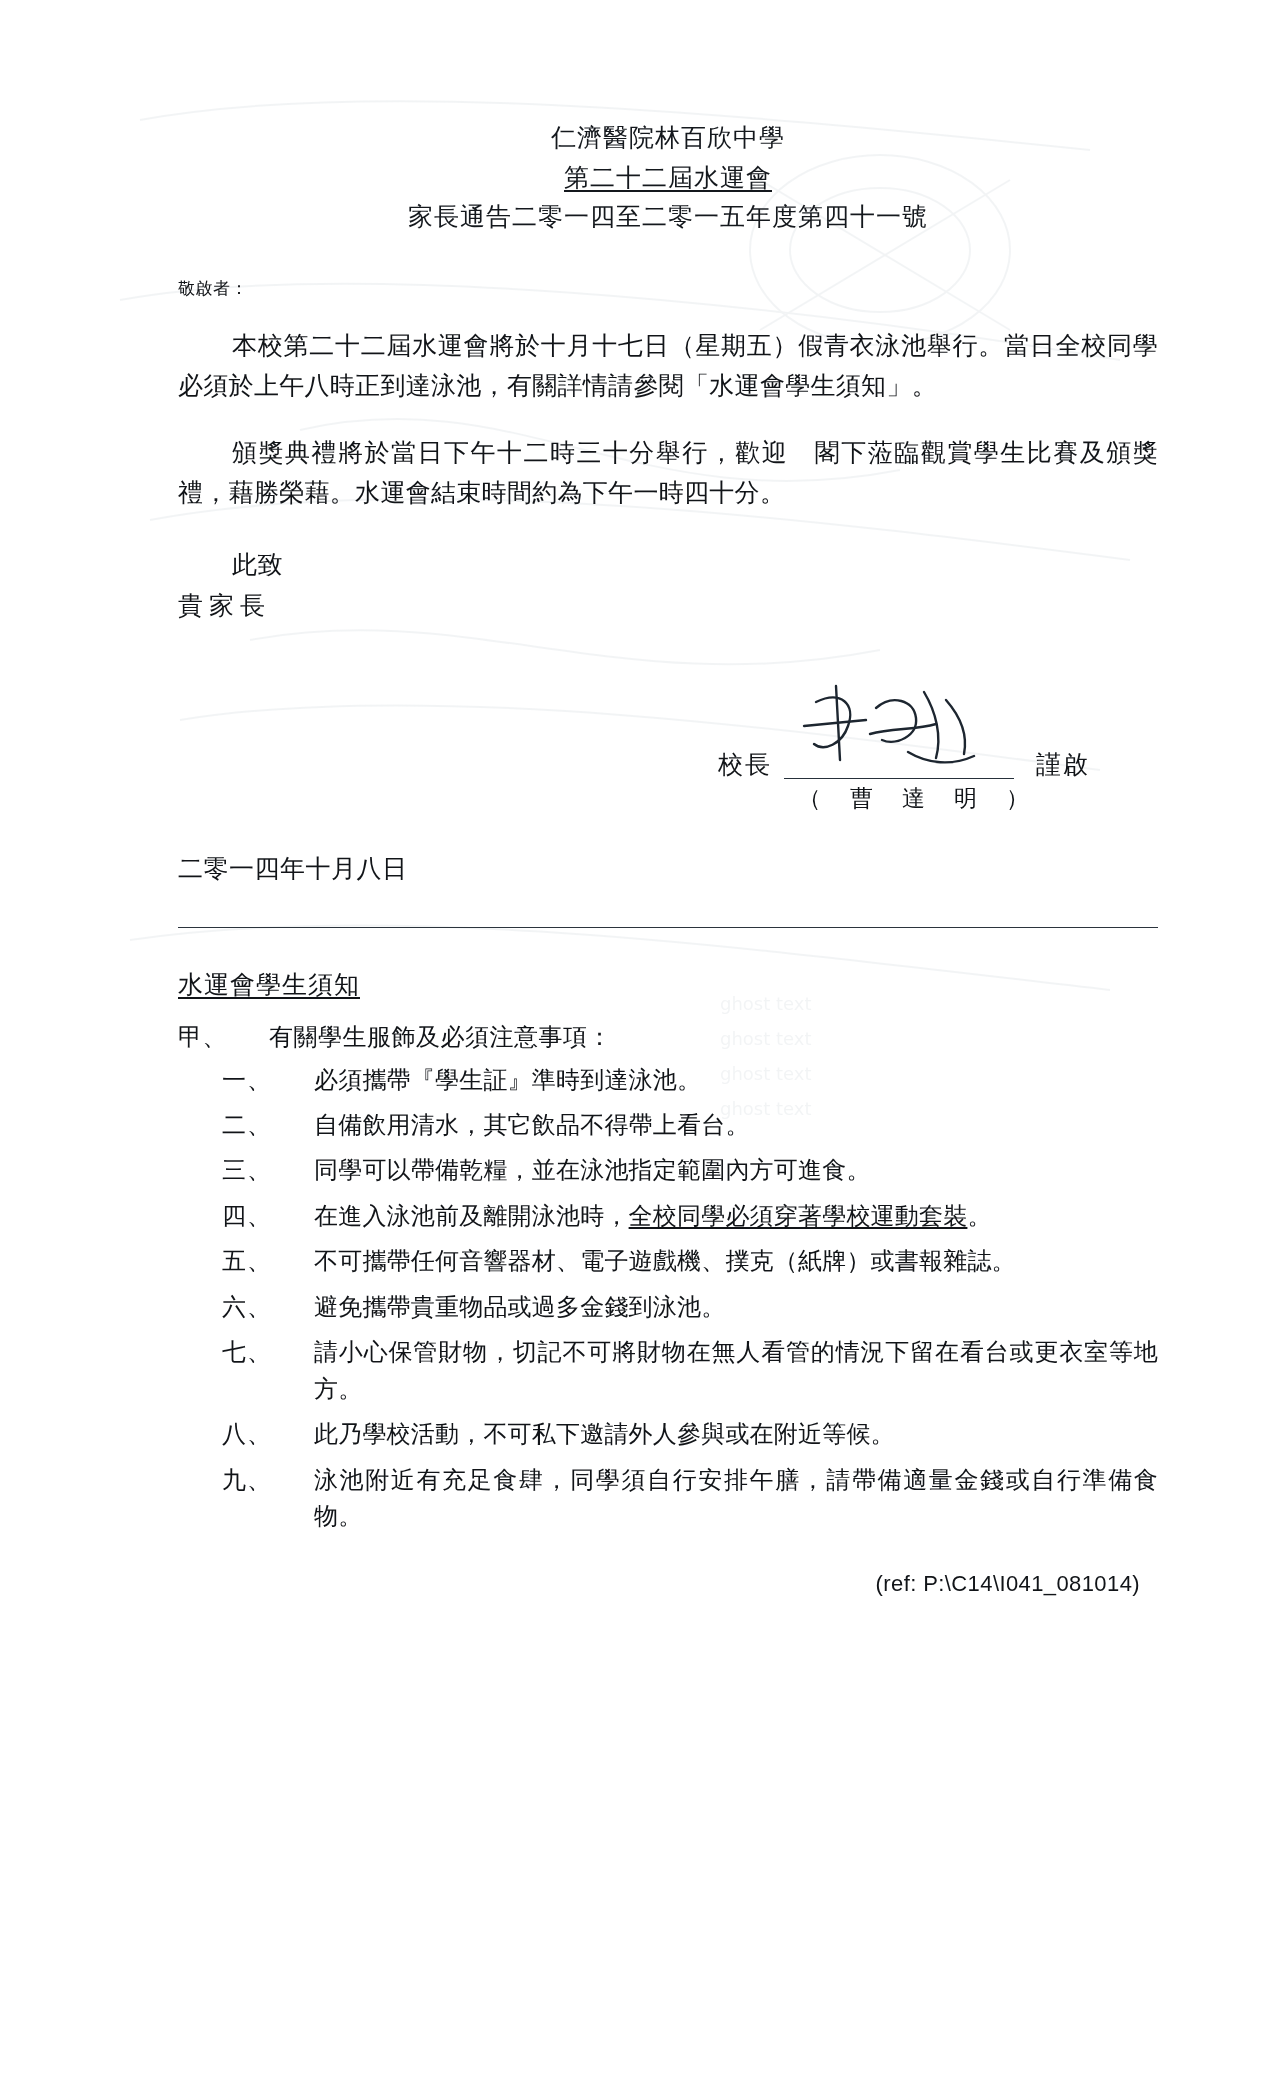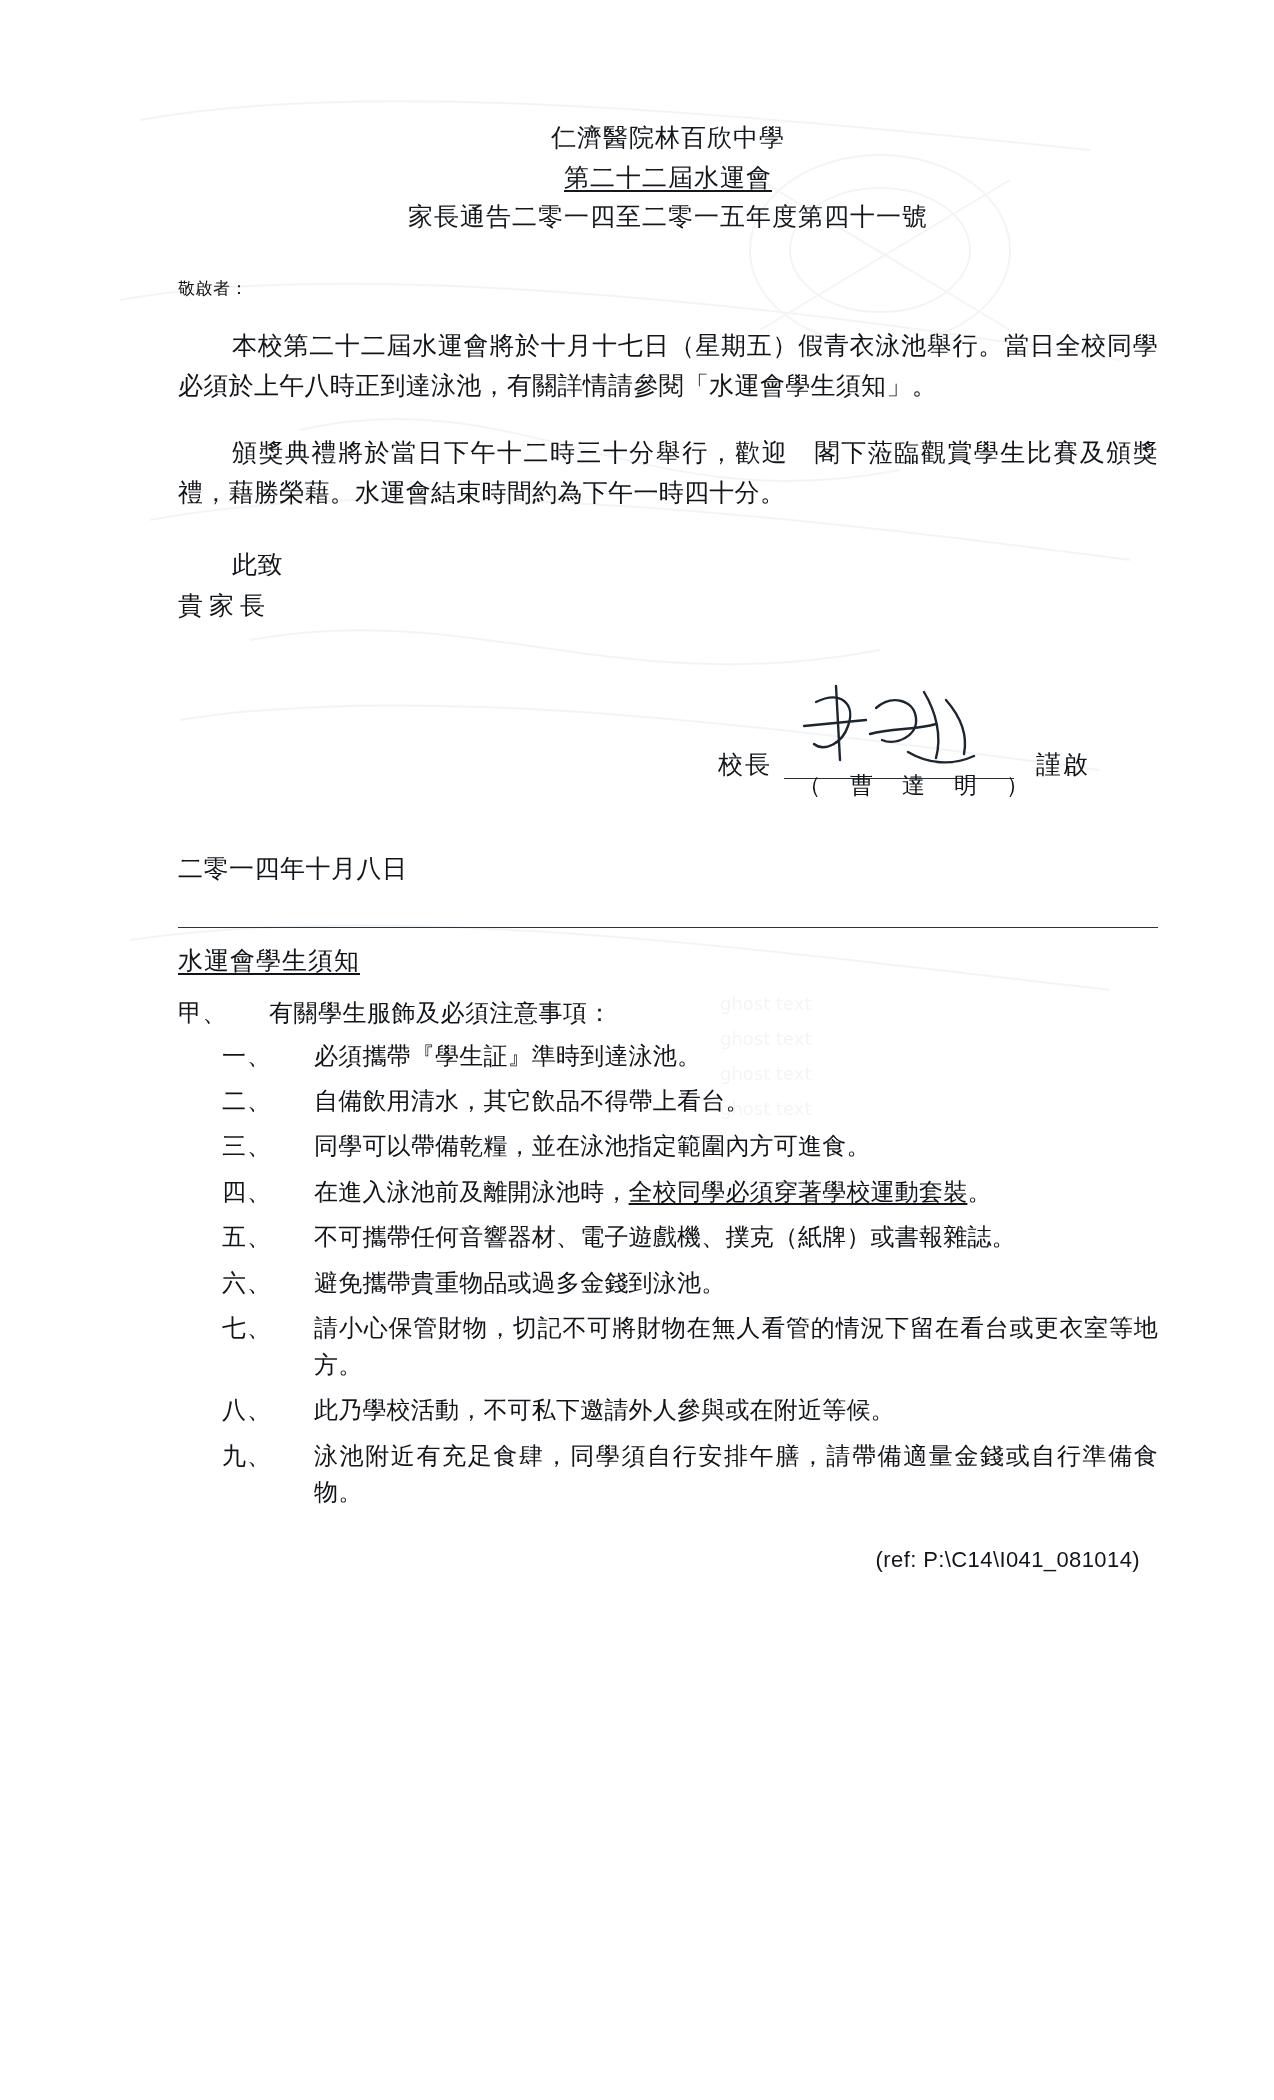--- a/index.html
+++ b/index.html
@@ -98,21 +98,21 @@
   .sig-label { letter-spacing: 2px; padding-right: 12px; }
   .sig-line {
     width: 230px;
     border-bottom: 1.6px solid #26303a;
     height: 28px;
   }
   .sig-suffix { letter-spacing: 2px; padding-left: 22px; }
   .sig-name {
     position: absolute;
     left: 620px;
-    top: 70px;
+    top: 83px;
     font-size: 23px;
     letter-spacing: 3px;
   }
   .signature-mark {
     position: absolute;
     left: 618px;
     top: -18px;
     width: 200px;
     height: 96px;
     pointer-events: none;
@@ -126,21 +126,21 @@
 
   
   .divider {
     margin-top: 42px;
     border-top: 1.5px solid #2b343d;
     width: 980px;
   }
 
   
   .notes-title {
-    margin-top: 16px;
+    margin-top: 40px;
     font-size: 25px;
     font-weight: normal;
     text-decoration: underline;
     text-underline-offset: 4px;
     letter-spacing: 1px;
   }
   .notes-lead {
     margin-top: 20px;
     font-size: 24px;
     letter-spacing: 0.5px;

